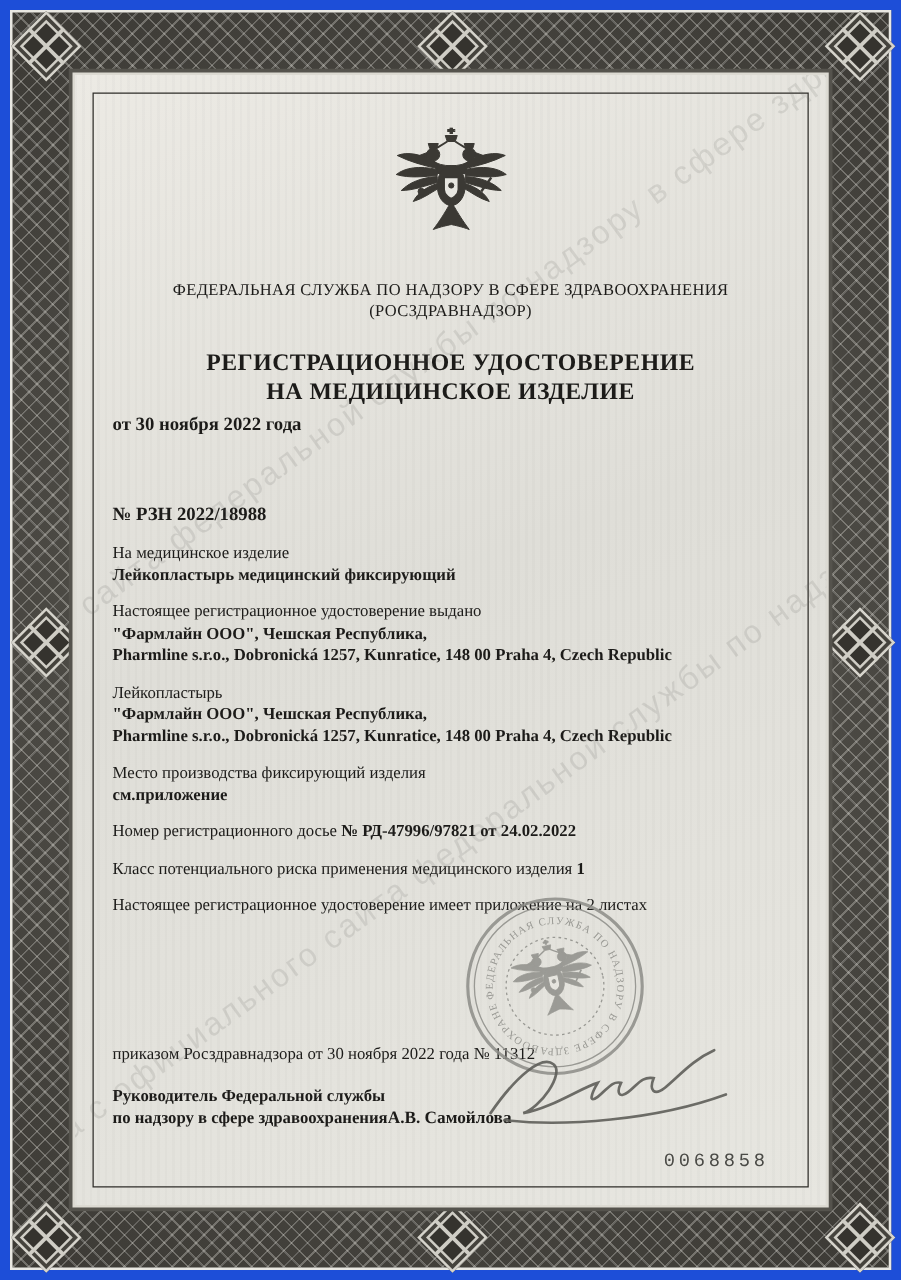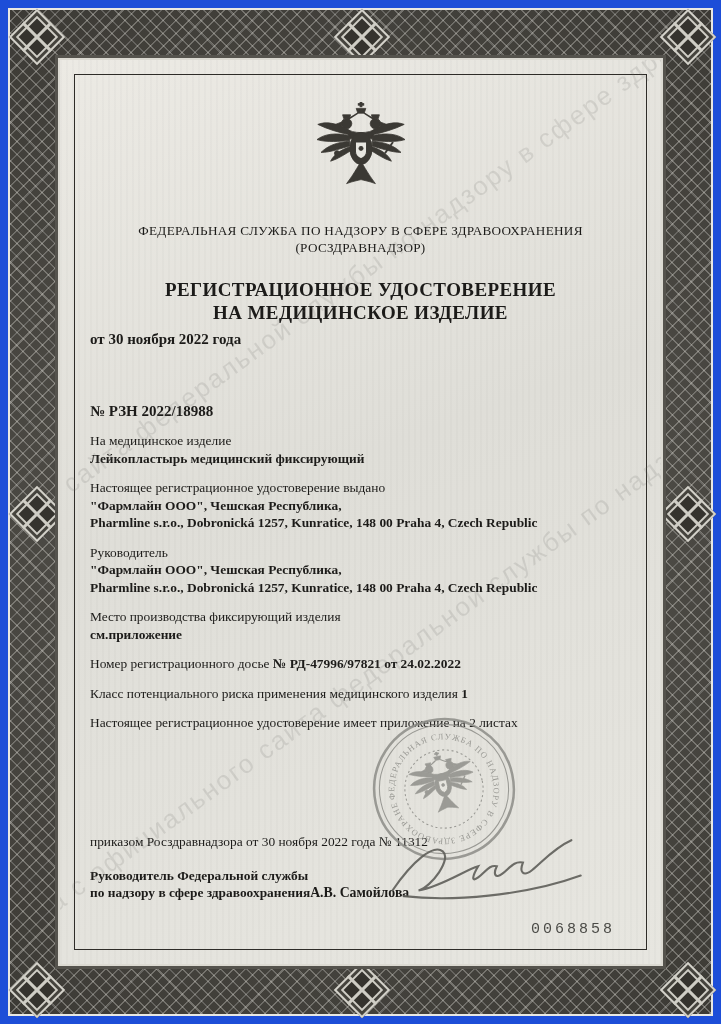--- a/index.html
+++ b/index.html
@@ -132,21 +132,21 @@
         <p class="value">Лейкопластырь медицинский фиксирующий</p>
       </div>
 
       <div class="field">
         <p class="label">Настоящее регистрационное удостоверение выдано</p>
         <p class="value">"Фармлайн ООО", Чешская Республика,</p>
         <p class="value">Pharmline s.r.o., Dobronická 1257, Kunratice, 148 00 Praha 4, Czech Republic</p>
       </div>
 
       <div class="field">
-        <p class="label">Руководитель</p>
+        <p class="label">Лейкопластырь</p>
         <p class="value">"Фармлайн ООО", Чешская Республика,</p>
         <p class="value">Pharmline s.r.o., Dobronická 1257, Kunratice, 148 00 Praha 4, Czech Republic</p>
       </div>
 
       <div class="field">
         <p class="label">Место производства фиксирующий изделия</p>
         <p class="value">см.приложение</p>
       </div>
 
       <div class="field">

